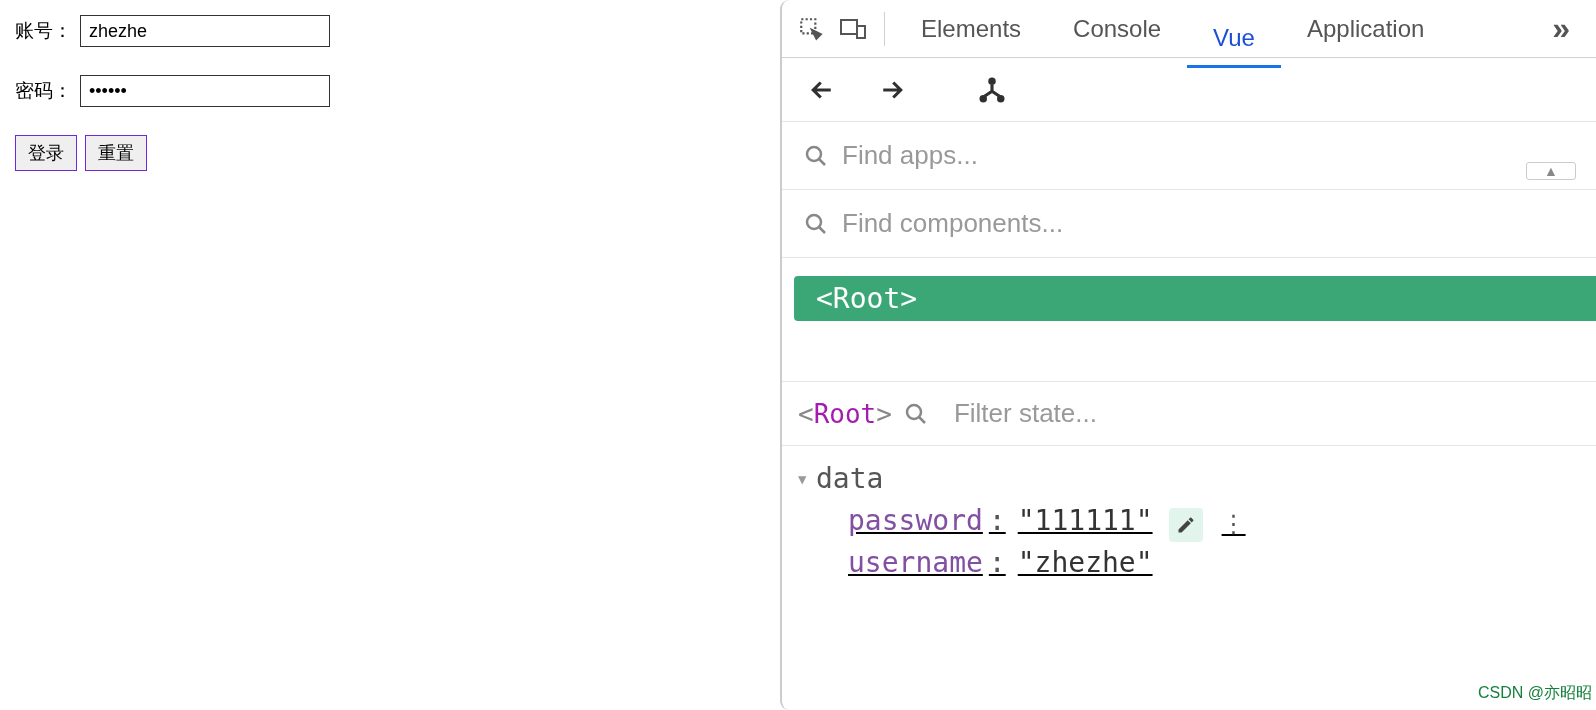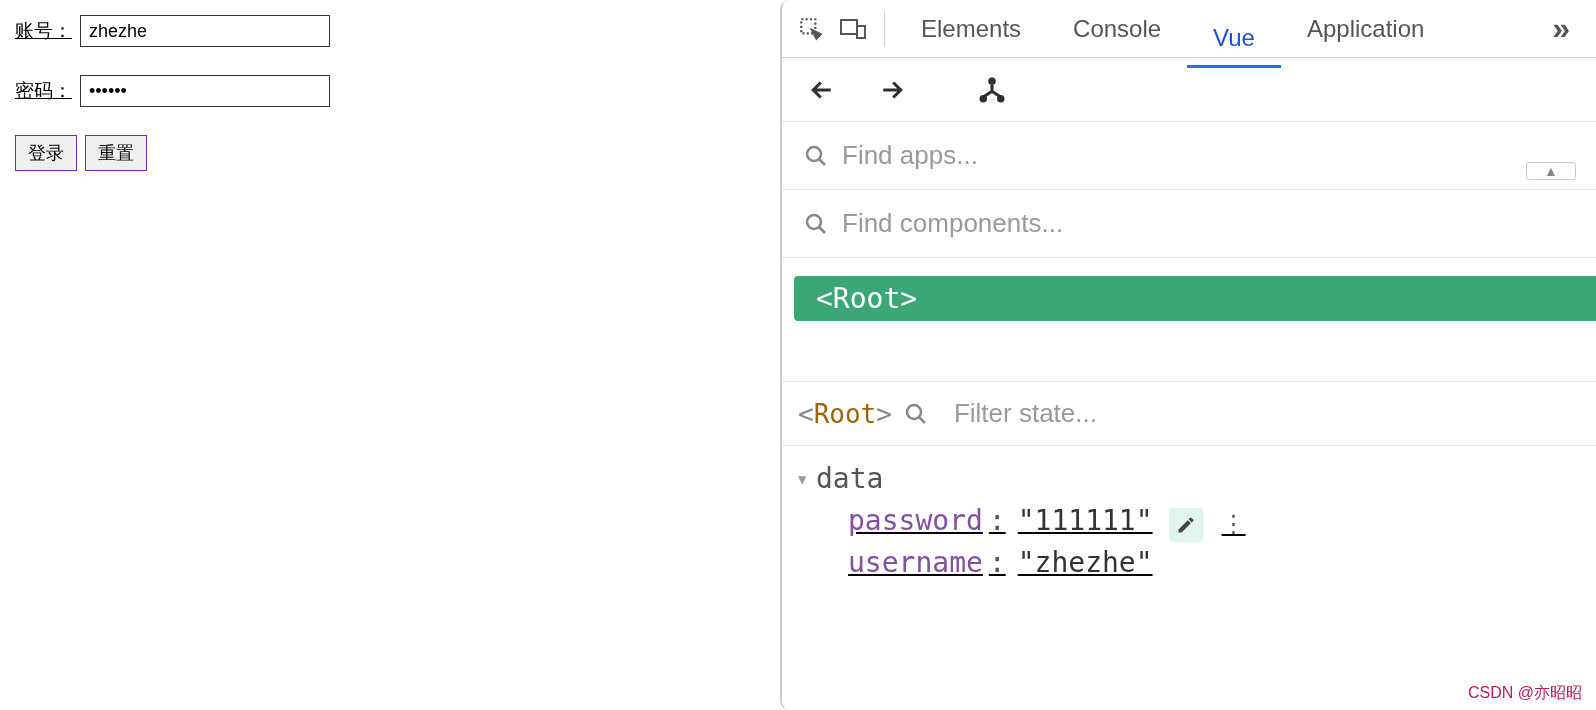--- a/index.html
+++ b/index.html
@@ -22,21 +22,20 @@
       font-size: 19px;
     }
     .form-row {
       display: flex;
       align-items: center;
       margin-bottom: 28px;
     }
     .form-label {
       width: 65px;
       color: #000;
-      text-decoration: underline;
     }
     .form-input {
       border: 1.5px solid #333;
       padding: 12px 8px;
       font-size: 18px;
       width: 250px;
       height: 32px;
       background: #fff;
     }
     .form-buttons {
@@ -197,21 +196,21 @@
       padding: 0 16px;
       border-bottom: 1px solid #e5e5e5;
       font-size: 26px;
       gap: 12px;
     }
     .root-label {
       font-family: "Consolas", monospace;
       font-size: 26px;
     }
     .ang-bracket { color: #888; }
-    .root-name { color: #a16207; }
+    .root-name { color: #a21caf; }
     .state-filter {
       border: none;
       outline: none;
       font-size: 26px;
       flex: 1;
       font-family: inherit;
     }
     .state-filter::placeholder { color: #999; }
     .state-body {
       padding: 12px 16px;
@@ -261,23 +260,23 @@
       align-items: center;
       justify-content: center;
       color: #555;
       margin-left: 10px;
       cursor: pointer;
       font-size: 24px;
     }
     .watermark {
       position: absolute;
       bottom: 6px;
-      right: 14px;
+      right: 4px;
       font-size: 16px;
-      color: #be185d;
+      color: #15803d;
     }
   </style>
 </head>
 <body>
 
 <div class="page-content">
   <div class="form-row">
     <span class="form-label">账号：</span>
     <input class="form-input" type="text" value="zhezhe" style="">
   </div>

